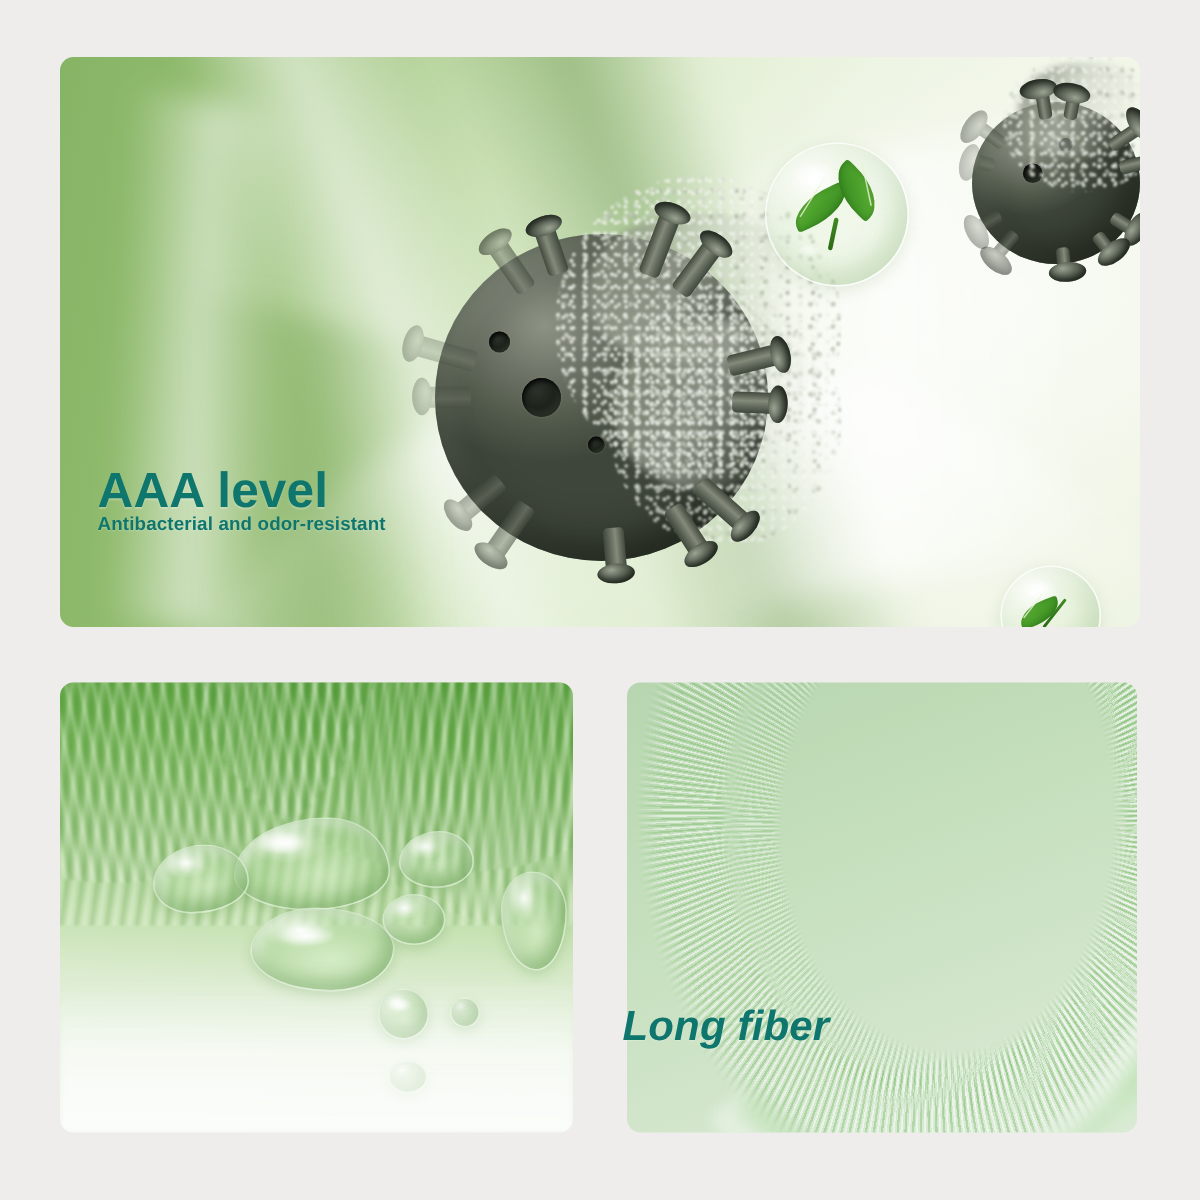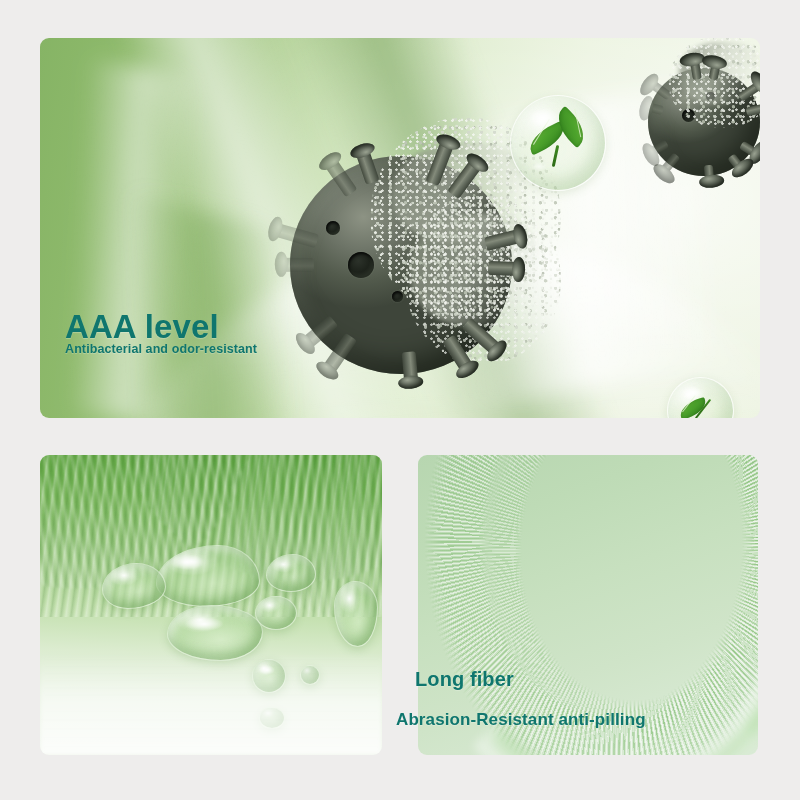--- a/index.html
+++ b/index.html
@@ -276,21 +276,21 @@
 
   
   .cap {
     position:absolute;
     color:#0f766e;
     letter-spacing:.1px;
     white-space:nowrap;
     text-shadow:0 1px 1px rgba(255,255,255,.25);
   }
   .cap-title-lg { font-size:33px; font-weight:bold; }
-  .cap-title-md { font-size:20px; font-weight:bold; }
+  .cap-title-md { font-size:28px; font-weight:bold;font-style:italic; }
   .cap-title-sm { font-size:20px; font-weight:bold; }
   .cap-sub-xs { font-size:12.5px; font-weight:bold; }
   .cap-sub-sm { font-size:13px; font-weight:bold; }
   .cap-sub-md { font-size:17px; font-weight:bold; }
 
   #cap-aaa-title      { left:65px;  top:308px; }
   #cap-aaa-sub        { left:65px;  top:342px; }
   #cap-moisture-sub   { left:50px;  top:678px; }
   #cap-moisture-title { left:50px;  top:709px; }
   #cap-fiber-title    { left:415px; top:668px; }
@@ -415,15 +415,14 @@
                 border-bottom-color:rgba(120,195,96,.30);
                 filter:blur(7px);"></div>
 
     <div class="fiber-arc" style="left:10%;top:-48%;width:108%;height:160%;
                 -webkit-mask-image:radial-gradient(closest-side, transparent 0 62%, #000 66%, #000 76%, transparent 84%);
                 mask-image:radial-gradient(closest-side, transparent 0 62%, #000 66%, #000 76%, transparent 84%);
                 opacity:.7;"></div>
   </div>
 
   <div class="cap cap-title-md" id="cap-fiber-title">Long fiber</div>
-  <div class="cap cap-sub-md" id="cap-fiber-sub">Abrasion-Resistant anti-pilling</div>
 
 </div>
 
 </body></html>

